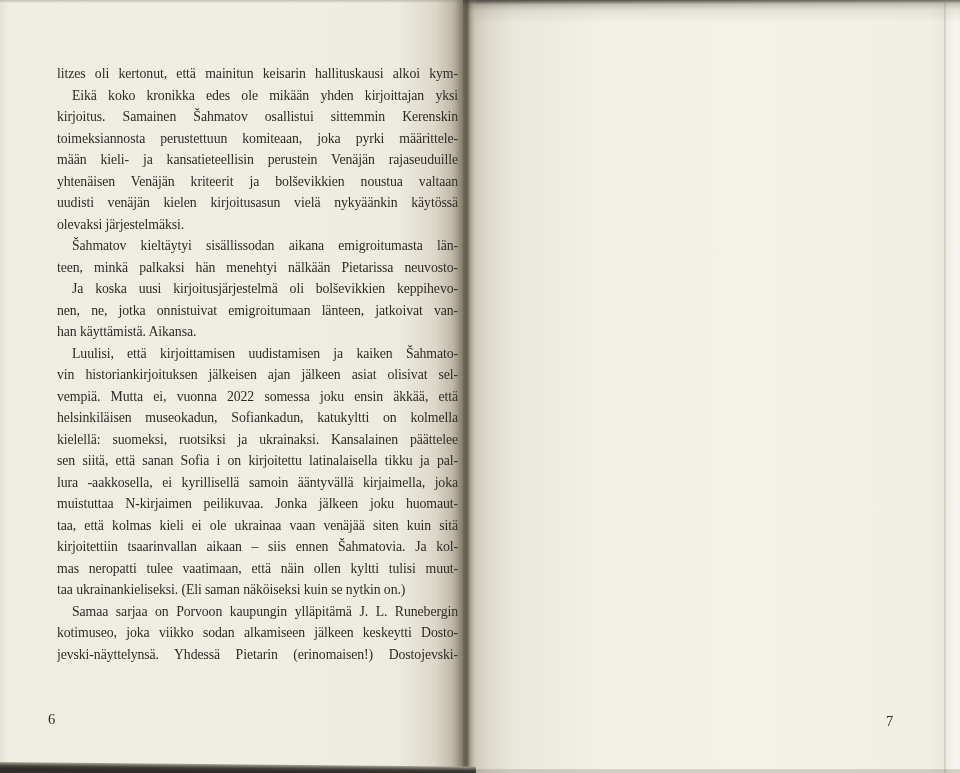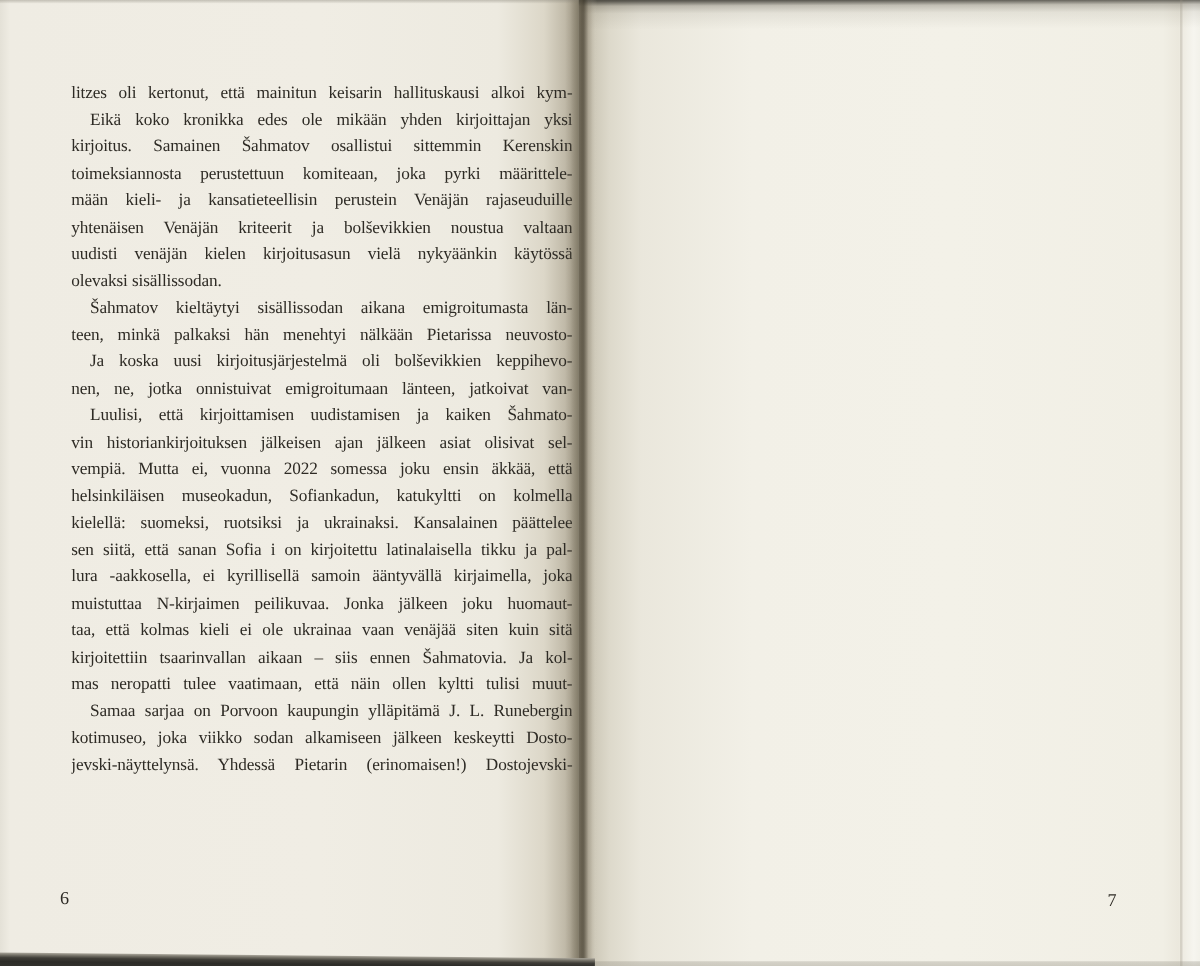--- a/index.html
+++ b/index.html
@@ -85,36 +85,38 @@
 
   <div class="page page-left">
     <div class="text-block tb-left">
         <div class="line">litzes oli kertonut, että mainitun keisarin hallituskausi alkoi kym-</div>
         <div class="line indent">Eikä koko kronikka edes ole mikään yhden kirjoittajan yksi</div>
         <div class="line">kirjoitus. Samainen Šahmatov osallistui sittemmin Kerenskin</div>
         <div class="line">toimeksiannosta perustettuun komiteaan, joka pyrki määrittele-</div>
         <div class="line">mään kieli- ja kansatieteellisin perustein Venäjän rajaseuduille</div>
         <div class="line">yhtenäisen Venäjän kriteerit ja bolševikkien noustua valtaan</div>
         <div class="line">uudisti venäjän kielen kirjoitusasun vielä nykyäänkin käytössä</div>
-        <div class="line noj">olevaksi sisällissodan.</div>
+        <div class="line noj">olevaksi järjestelmäksi.</div>
         <div class="line indent">Šahmatov kieltäytyi sisällissodan aikana emigroitumasta län-</div>
         <div class="line">teen, minkä palkaksi hän menehtyi nälkään Pietarissa neuvosto-</div>
         <div class="line indent">Ja koska uusi kirjoitusjärjestelmä oli bolševikkien keppihevo-</div>
         <div class="line">nen, ne, jotka onnistuivat emigroitumaan länteen, jatkoivat van-</div>
+        <div class="line noj">han käyttämistä. Aikansa.</div>
         <div class="line indent">Luulisi, että kirjoittamisen uudistamisen ja kaiken Šahmato-</div>
         <div class="line">vin historiankirjoituksen jälkeisen ajan jälkeen asiat olisivat sel-</div>
         <div class="line">vempiä. Mutta ei, vuonna 2022 somessa joku ensin äkkää, että</div>
         <div class="line">helsinkiläisen museokadun, Sofiankadun, katukyltti on kolmella</div>
         <div class="line">kielellä: suomeksi, ruotsiksi ja ukrainaksi. Kansalainen päättelee</div>
         <div class="line">sen siitä, että sanan Sofia i on kirjoitettu latinalaisella tikku ja pal-</div>
         <div class="line">lura -aakkosella, ei kyrillisellä samoin ääntyvällä kirjaimella, joka</div>
         <div class="line">muistuttaa N-kirjaimen peilikuvaa. Jonka jälkeen joku huomaut-</div>
         <div class="line">taa, että kolmas kieli ei ole ukrainaa vaan venäjää siten kuin sitä</div>
         <div class="line">kirjoitettiin tsaarinvallan aikaan – siis ennen Šahmatovia. Ja kol-</div>
         <div class="line">mas neropatti tulee vaatimaan, että näin ollen kyltti tulisi muut-</div>
+        <div class="line noj">taa ukrainankieliseksi. (Eli saman näköiseksi kuin se nytkin on.)</div>
         <div class="line indent">Samaa sarjaa on Porvoon kaupungin ylläpitämä J. L. Runebergin</div>
         <div class="line">kotimuseo, joka viikko sodan alkamiseen jälkeen keskeytti Dosto-</div>
         <div class="line">jevski-näyttelynsä. Yhdessä Pietarin (erinomaisen!) Dostojevski-</div>
       </div>
   </div>
 
   <div class="page page-right">
     
   </div>
 

